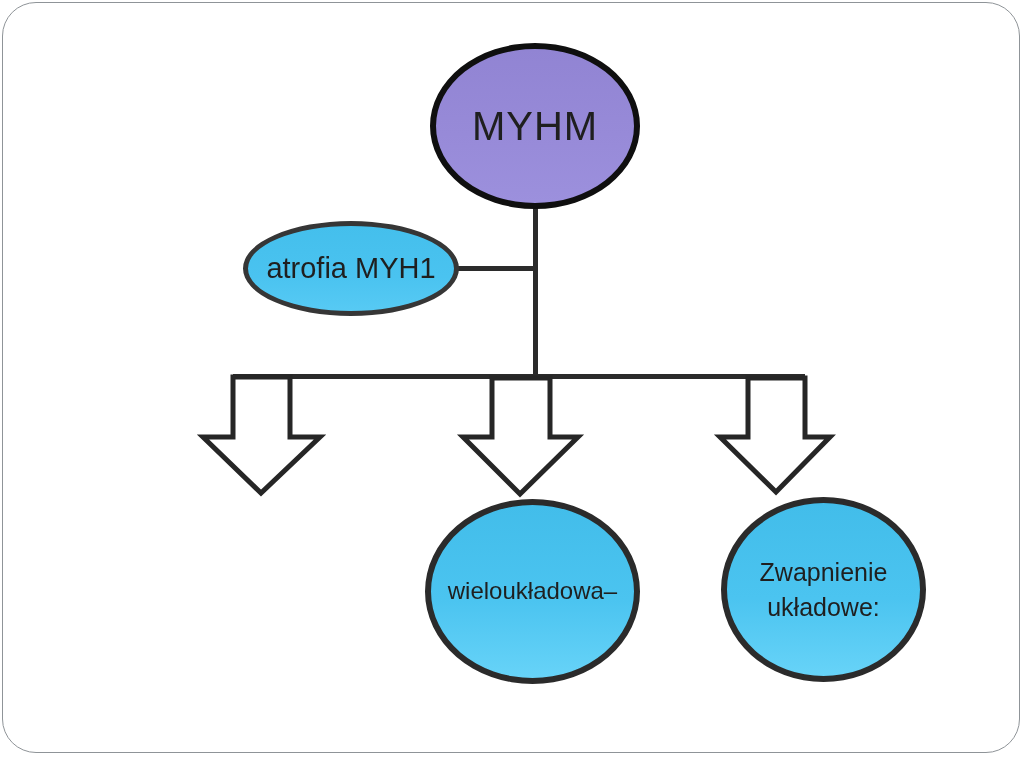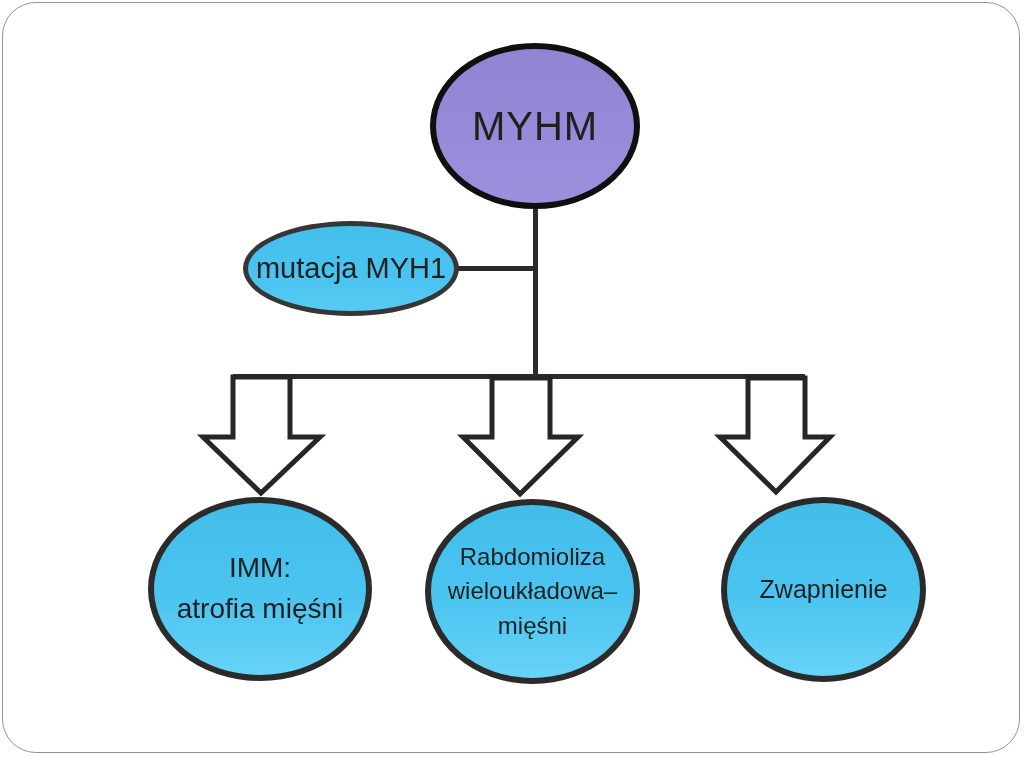--- a/index.html
+++ b/index.html
@@ -52,46 +52,39 @@
 
   <div class="line vline-root"></div>
   <div class="line hline-cause"></div>
   <div class="line hline-branch"></div>
 
   <div class="node root-ellipse">
     <span>MYHM</span>
   </div>
 
   <div class="node cause-ellipse">
-    <span>mutacja MYH1</span>
+    <span>atrofia MYH1</span>
   </div>
 
   <svg class="arrow-svg" style="left:200px;top:374px;" width="124" height="124" viewBox="200 374 124 124">
     <polygon points="233,377 290,377 290,437 320,437 261,493 203,437 233,437"></polygon>
   </svg>
   <svg class="arrow-svg" style="left:460px;top:374px;" width="122" height="125" viewBox="460 374 122 125">
     <polygon points="492,378 550,378 550,437 578,437 520,494 463,437 492,437"></polygon>
   </svg>
   <svg class="arrow-svg" style="left:717px;top:374px;" width="117" height="122" viewBox="717 374 117 122">
     <polygon points="748,378 805,378 805,437 830,437 776,492 720,437 748,437"></polygon>
   </svg>
 
-  <div class="node outcome outcome-1">
-    <div class="txt">
-      <span>IMM:</span>
-      <span>atrofia mięśni</span>
-    </div>
-  </div>
 
   <div class="node outcome outcome-2">
     <div class="txt">
-      <span>Rabdomioliza</span>
       <span>wieloukładowa–</span>
-      <span>mięśni</span>
     </div>
   </div>
 
   <div class="node outcome outcome-3">
     <div class="txt">
       <span>Zwapnienie</span>
+      <span>układowe:</span>
     </div>
   </div>
 </div>
 
 </body></html>

